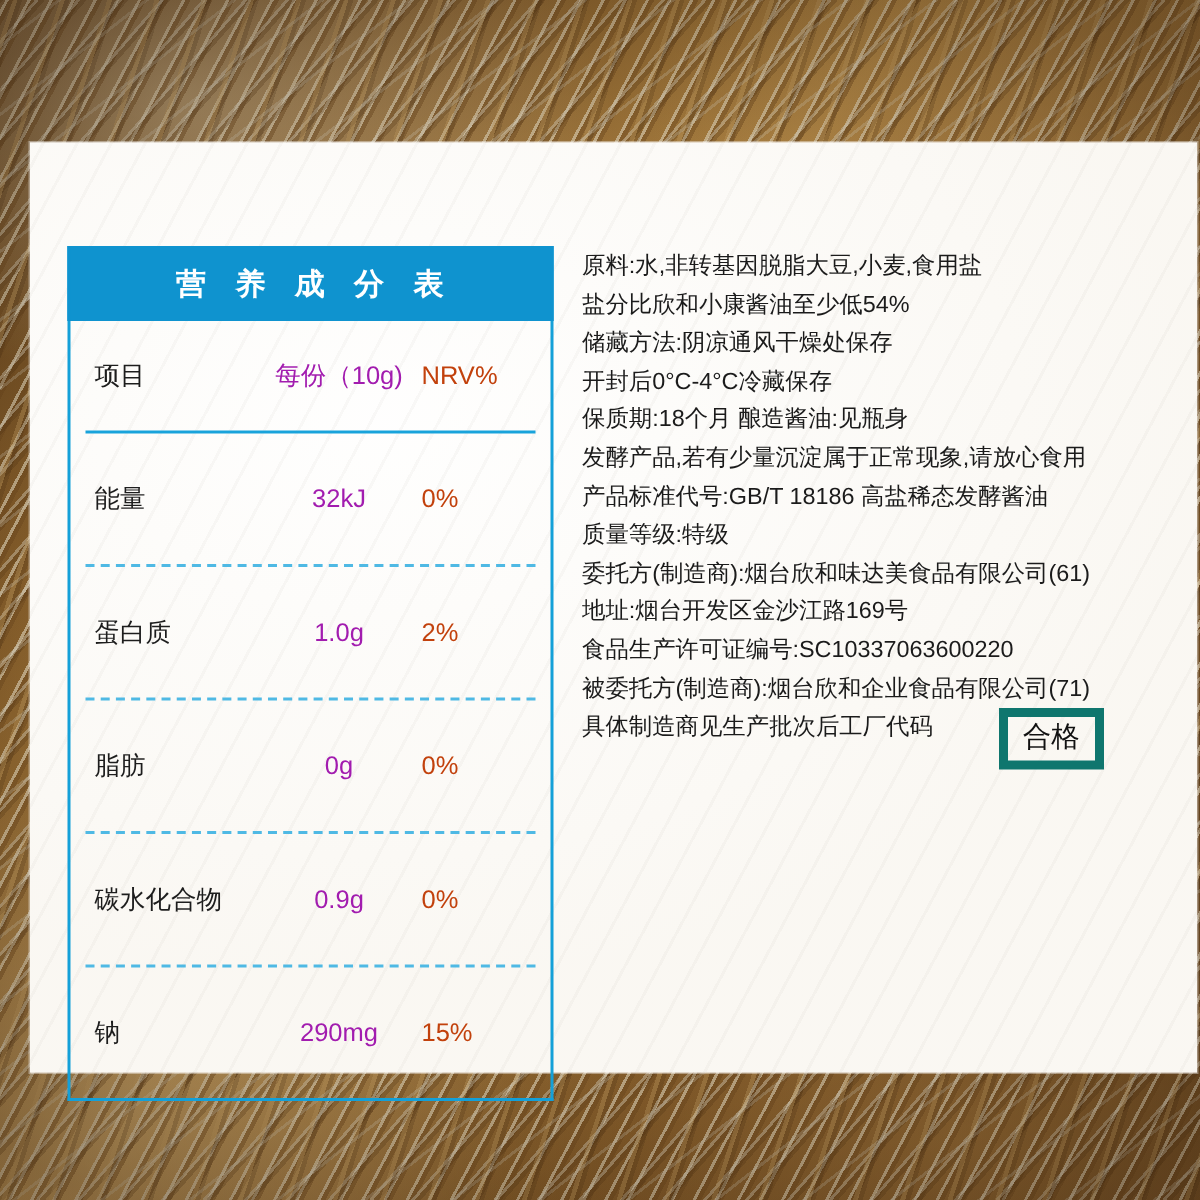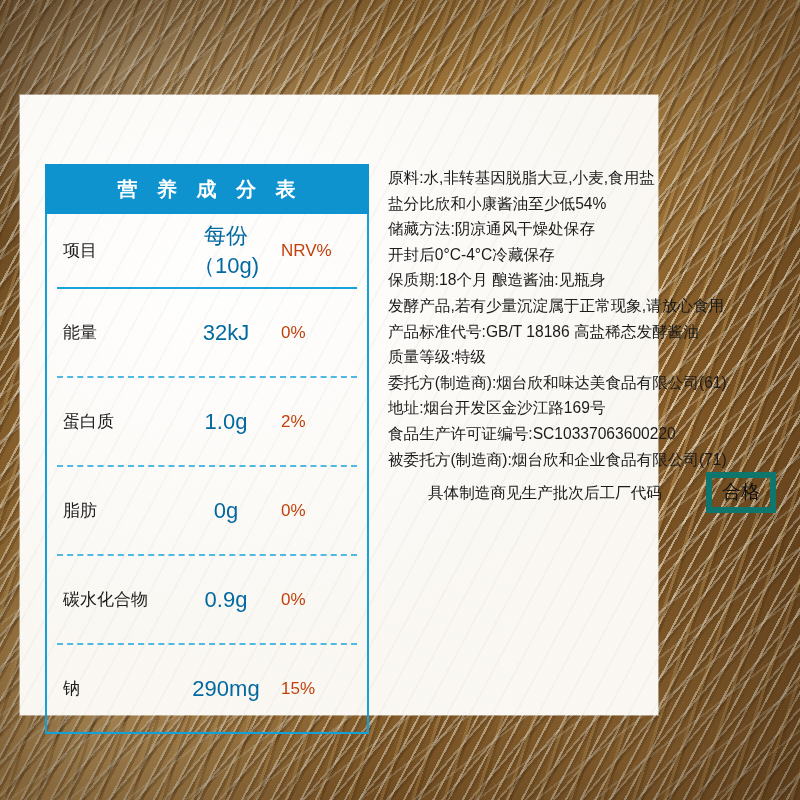--- a/index.html
+++ b/index.html
@@ -52,21 +52,21 @@
       rgba(255,255,240,0) 16px, rgba(255,255,240,0) 36px);
     opacity:.45;
   }
   .bgshade{position:absolute;inset:0;
     background:
       radial-gradient(ellipse 75% 60% at 50% 50%, rgba(0,0,0,0) 35%, rgba(40,22,6,.45) 100%);
   }
 
   
   .panel{
-    position:absolute;left:20px;top:95px;width:638px;height:620px;
+    position:absolute;left:20px;top:95px;width:778px;height:620px;
     background:#fdfcf9;
     box-shadow:0 0 0 1px rgba(255,255,255,.4);
   }
   .panel .grain{position:absolute;inset:0;
     background:repeating-linear-gradient(118deg,
       rgba(0,0,0,0) 0px, rgba(0,0,0,0) 7px,
       rgba(120,110,95,.045) 7px, rgba(120,110,95,.045) 9px,
       rgba(0,0,0,0) 9px, rgba(0,0,0,0) 20px),
       radial-gradient(ellipse 70% 60% at 30% 30%, rgba(255,255,255,.8), rgba(247,243,236,.5));
     pointer-events:none;
@@ -82,35 +82,35 @@
   .nutri-head{
     background:#0f93cf;color:#fff;
     text-align:center;font-weight:bold;font-size:20px;
     letter-spacing:7px;padding:10px 0 11px 6px;
     border:2px solid #0f93cf;border-bottom:none;
     margin:-2px -2px 0 -2px;
   }
   .nrow{display:flex;align-items:center;height:63px;padding:12px 16px;}
   .nrow.head{height:49px;}
   .nrow .c-item{flex:0 0 112px;font-size:17px;color:#1d1d1d;}
-  .nrow .c-val{flex:1;text-align:center;font-size:22px;color:#0369a1;padding-right:4px;}
+  .nrow .c-val{flex:1;text-align:center;font-size:17px;color:#a21caf;padding-right:4px;}
   .nrow .c-nrv{flex:0 0 70px;text-align:left;font-size:17px;color:#c2410c;}
   .sep-solid{height:2px;background:#19a3db;margin:0 10px;}
   .sep-dash{height:0;border-top:2px dashed #4fb9e4;margin:0 10px;}
 
   
   .info{position:absolute;left:368px;top:70px;width:372px;}
   .info .title{
     color:#1e97e8;font-size:17.5px;line-height:24px;
     margin:0 0 6px 0;white-space:nowrap;
   }
   .info .line{
     color:#1b1b1b;font-size:15.6px;line-height:25.6px;white-space:nowrap;
   }
-  .info .lastline{display:flex;align-items:center;margin-left:40px;}
+  .info .lastline{display:flex;}
   .info .lastline .txt{flex:0 0 auto;}
   .badge{
     margin-left:44px;border:6px solid #0f766e;
     padding:2px 10px 3px 10px;font-size:19px;line-height:24px;color:#111;
     background:transparent;
   }
 </style>
 </head>
 <body>
 

